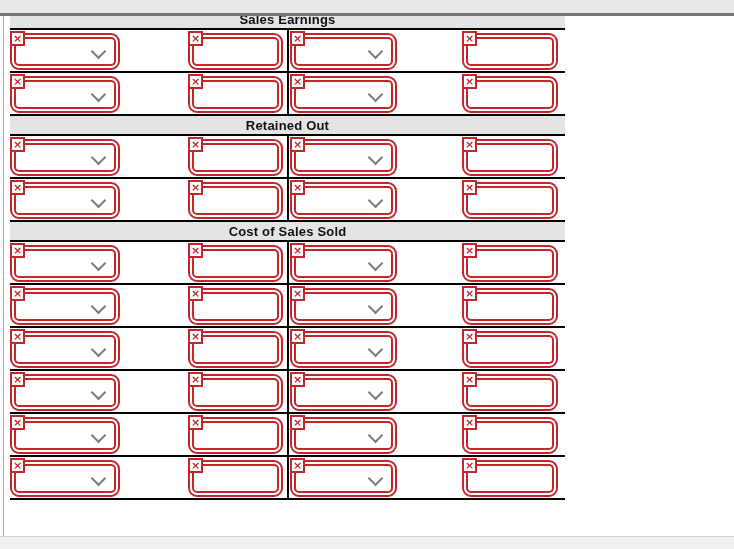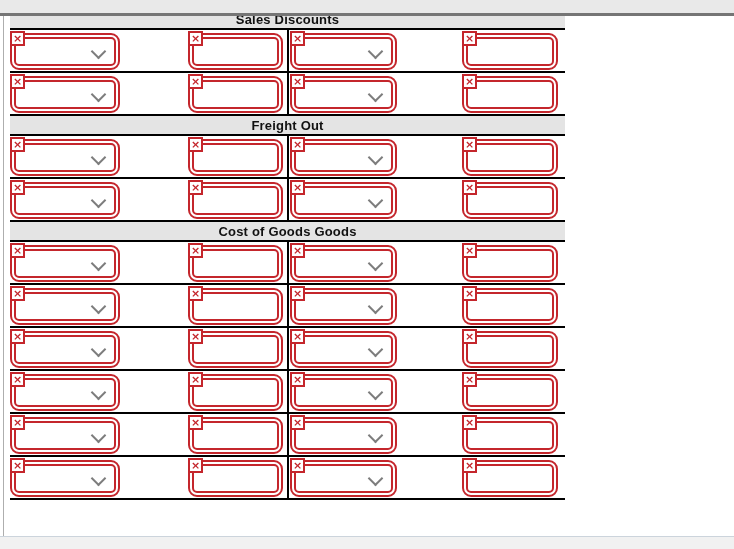--- a/index.html
+++ b/index.html
@@ -111,21 +111,21 @@
 <body>
 
 <div class="top-bar"></div>
 <div class="left-edge"></div>
 <div class="bottom-bar"></div>
 
 <div class="viewport">
   <div class="scroll-content">
   <div>
     <div class="band">
-      <span class="band-title">Sales Discounts</span>
+      <span class="band-title">Sales Earnings</span>
     </div>
     <div class="section-rows">
       <div class="divider"></div>
 
   <div class="row">
   <div class="fld c1">
     <div class="inner"></div>
     <span class="chev"></span>
     <button class="remove">×</button>
   </div>
@@ -176,21 +176,21 @@
       <input class="txt" type="text" style="">
     </div>
     <button class="remove">×</button>
   </div>
 </div>
 </div>
   </div>
 
   <div>
     <div class="band">
-      <span class="band-title">Freight Out</span>
+      <span class="band-title">Retained Out</span>
     </div>
     <div class="section-rows">
       <div class="divider"></div>
 
   <div class="row">
   <div class="fld c1">
     <div class="inner"></div>
     <span class="chev"></span>
     <button class="remove">×</button>
   </div>
@@ -241,21 +241,21 @@
       <input class="txt" type="text" style="">
     </div>
     <button class="remove">×</button>
   </div>
 </div>
 </div>
   </div>
 
   <div>
     <div class="band">
-      <span class="band-title">Cost of Goods Goods</span>
+      <span class="band-title">Cost of Sales Sold</span>
     </div>
     <div class="section-rows">
       <div class="divider"></div>
 
   <div class="row">
   <div class="fld c1">
     <div class="inner"></div>
     <span class="chev"></span>
     <button class="remove">×</button>
   </div>

